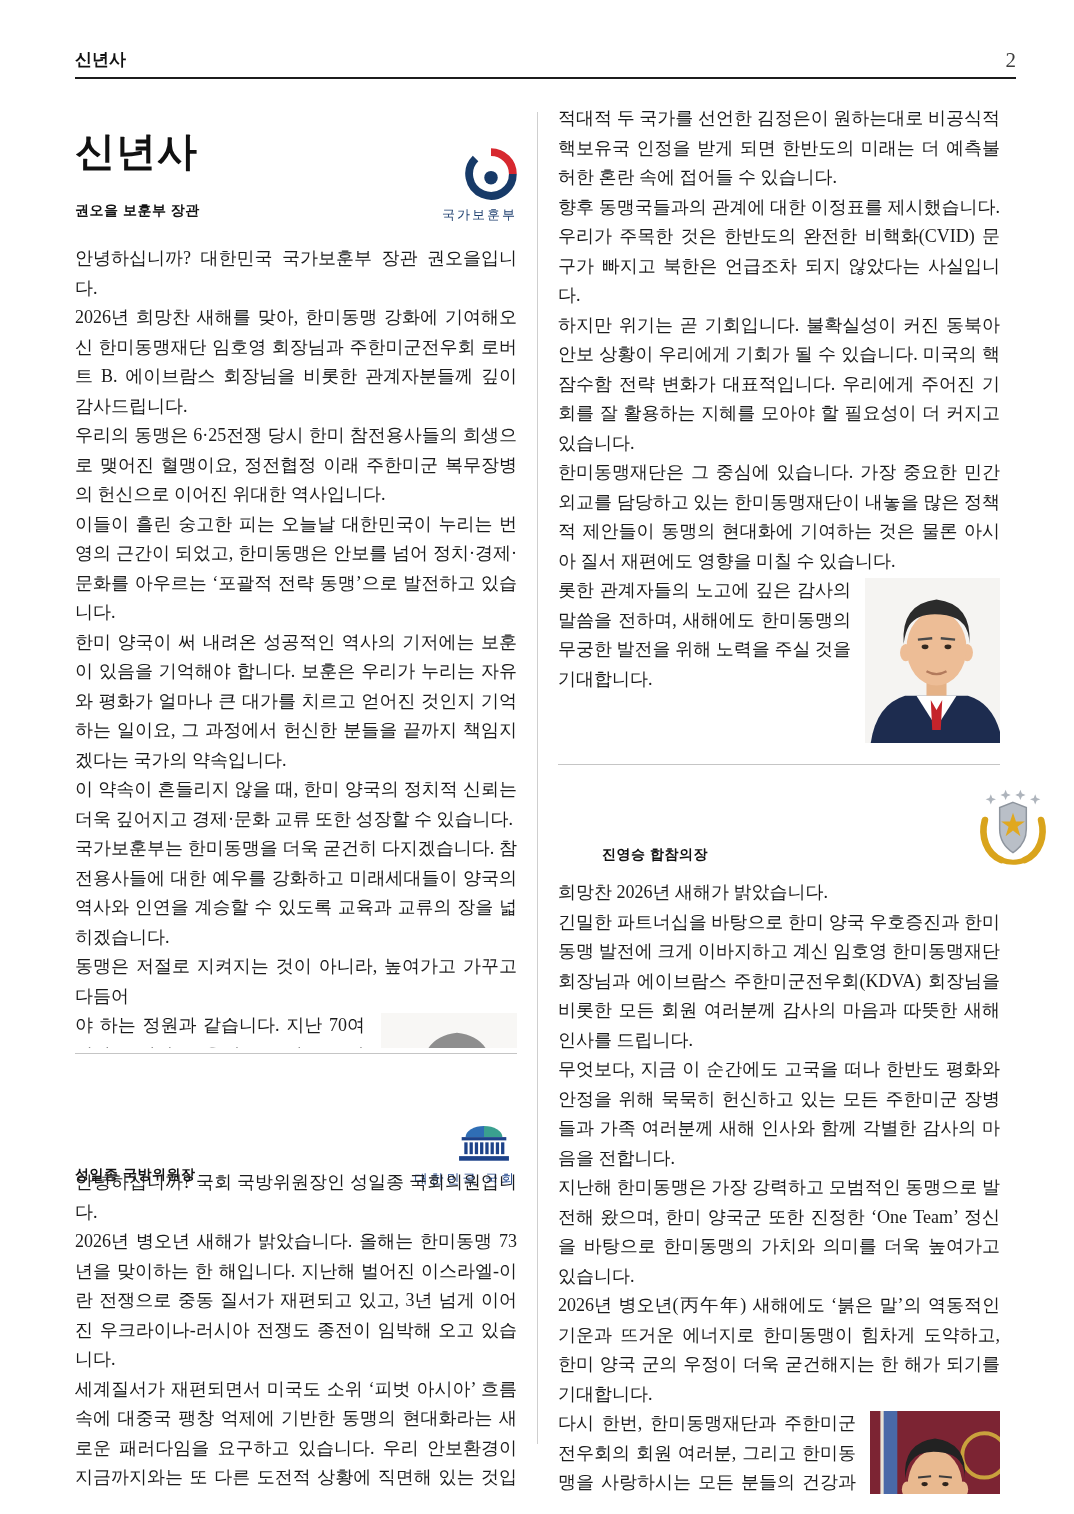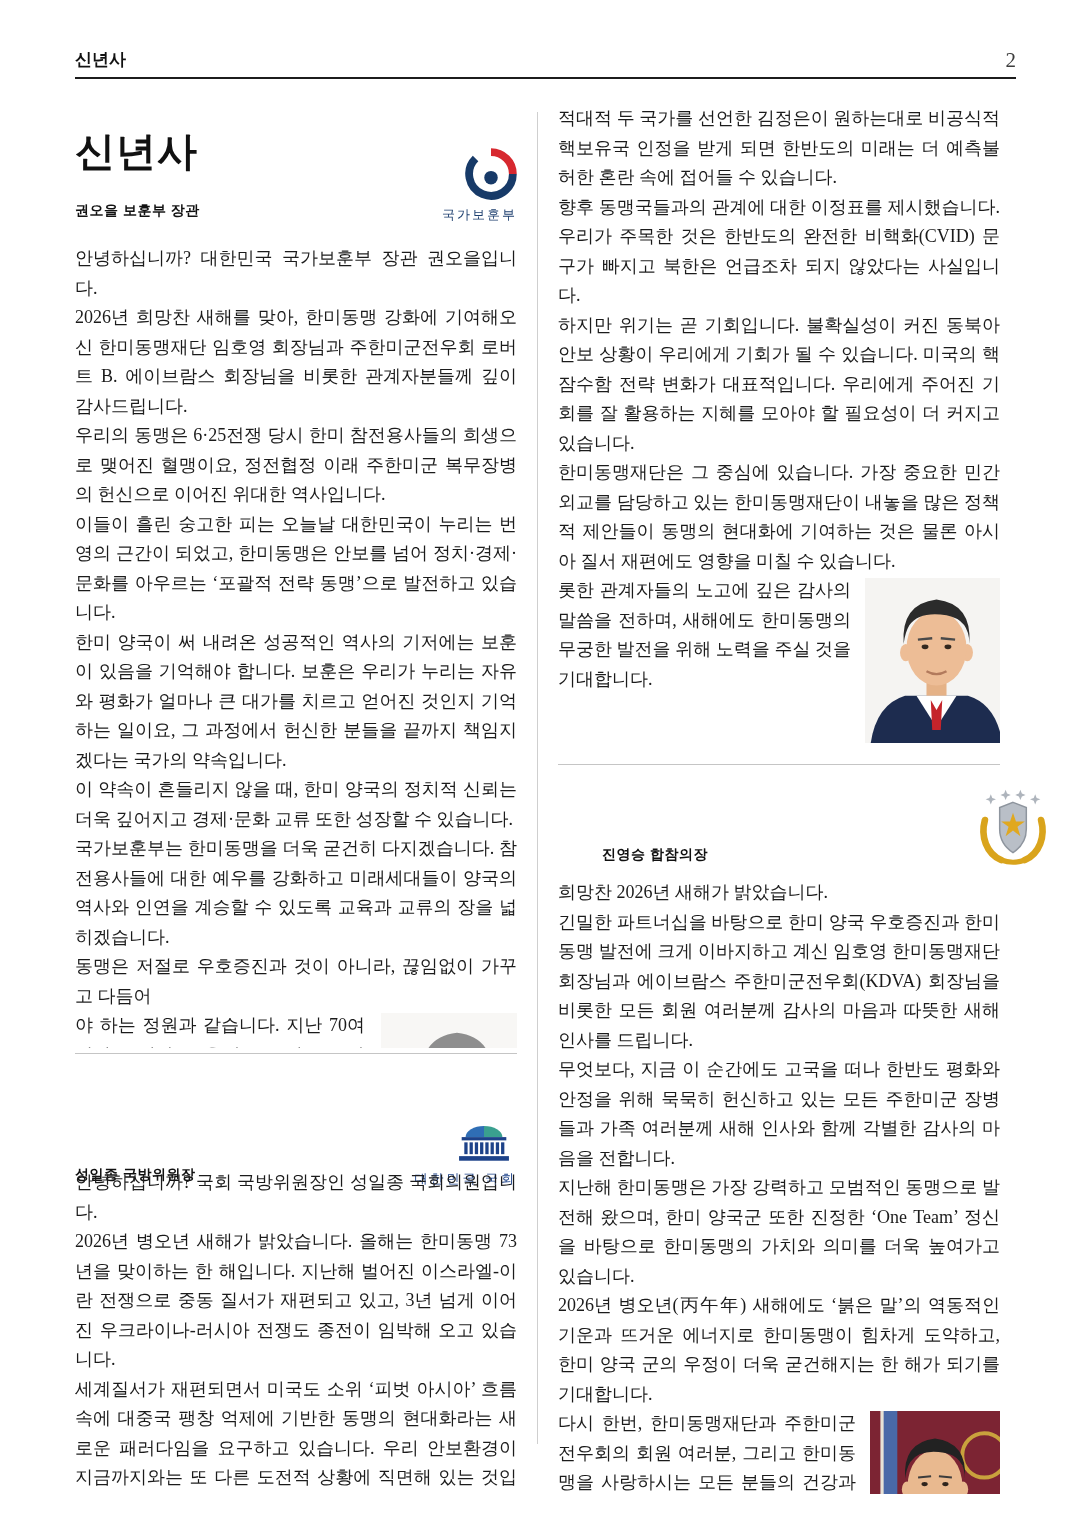--- a/index.html
+++ b/index.html
@@ -83,21 +83,21 @@
   </div>
 
   <div class="body-text" id="kwon-body">
     <p>안녕하십니까? 대한민국 국가보훈부 장관 권오을입니다.</p>
     <p>2026년 희망찬 새해를 맞아, 한미동맹 강화에 기여해오신 한미동맹재단 임호영 회장님과 주한미군전우회 로버트 B. 에이브람스 회장님을 비롯한 관계자분들께 깊이 감사드립니다.</p>
     <p>우리의 동맹은 6·25전쟁 당시 한미 참전용사들의 희생으로 맺어진 혈맹이요, 정전협정 이래 주한미군 복무장병의 헌신으로 이어진 위대한 역사입니다.</p>
     <p>이들이 흘린 숭고한 피는 오늘날 대한민국이 누리는 번영의 근간이 되었고, 한미동맹은 안보를 넘어 정치·경제·문화를 아우르는 ‘포괄적 전략 동맹’으로 발전하고 있습니다.</p>
     <p>한미 양국이 써 내려온 성공적인 역사의 기저에는 보훈이 있음을 기억해야 합니다. 보훈은 우리가 누리는 자유와 평화가 얼마나 큰 대가를 치르고 얻어진 것인지 기억하는 일이요, 그 과정에서 헌신한 분들을 끝까지 책임지겠다는 국가의 약속입니다.</p>
     <p>이 약속이 흔들리지 않을 때, 한미 양국의 정치적 신뢰는 더욱 깊어지고 경제·문화 교류 또한 성장할 수 있습니다.</p>
     <p>국가보훈부는 한미동맹을 더욱 굳건히 다지겠습니다. 참전용사들에 대한 예우를 강화하고 미래세대들이 양국의 역사와 인연을 계승할 수 있도록 교육과 교류의 장을 넓히겠습니다.</p>
-    <p>동맹은 저절로 우호증진과 것이 아니라, 끊임없이 가꾸고 다듬어</p>
+    <p>동맹은 저절로 지켜지는 것이 아니라, 높여가고 가꾸고 다듬어</p>
     <div>
       <div class="photo" id="photo-kwon">
         <svg viewBox="0 0 100 113" preserveAspectRatio="none">
           <rect width="100" height="113" fill="#f8f7f5"></rect>
           <path d="M4 113 Q8 86 28 80 L72 80 Q92 86 96 113 Z" fill="#23262e"></path>
           <path d="M36 80 L50 102 L64 80 Z" fill="#ffffff"></path>
           <path d="M46 83 L50 90 L54 83 L53 104 L47 104 Z" fill="#58b3a2"></path>
           <rect x="43" y="64" width="14" height="16" fill="#e8b88f"></rect>
           <ellipse cx="28.5" cy="50" rx="4" ry="6" fill="#eec39e"></ellipse>
           <ellipse cx="71.5" cy="50" rx="4" ry="6" fill="#eec39e"></ellipse>

